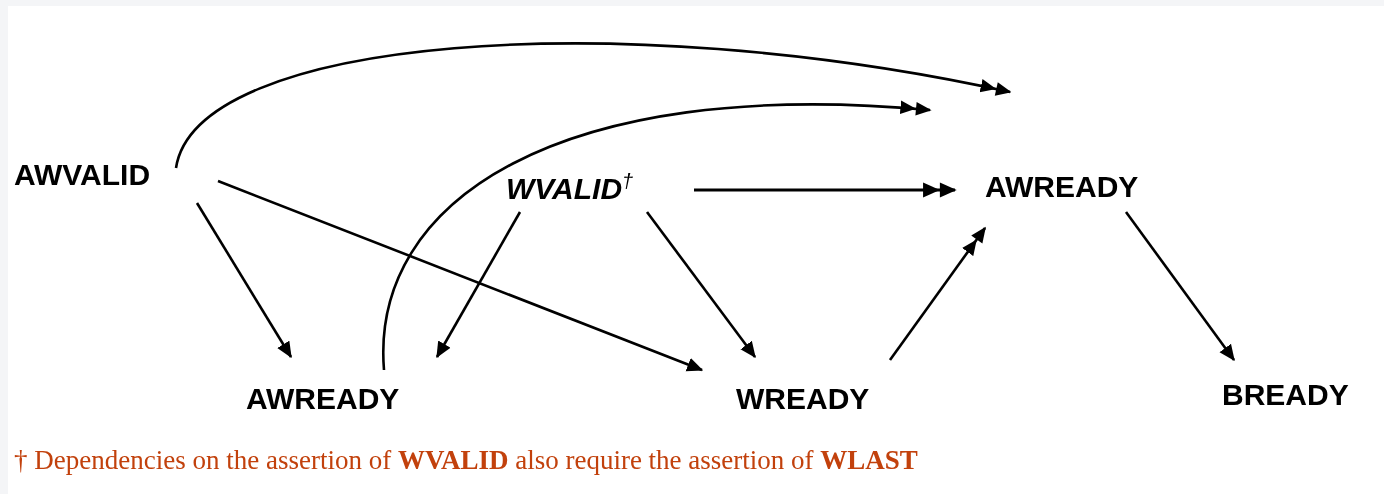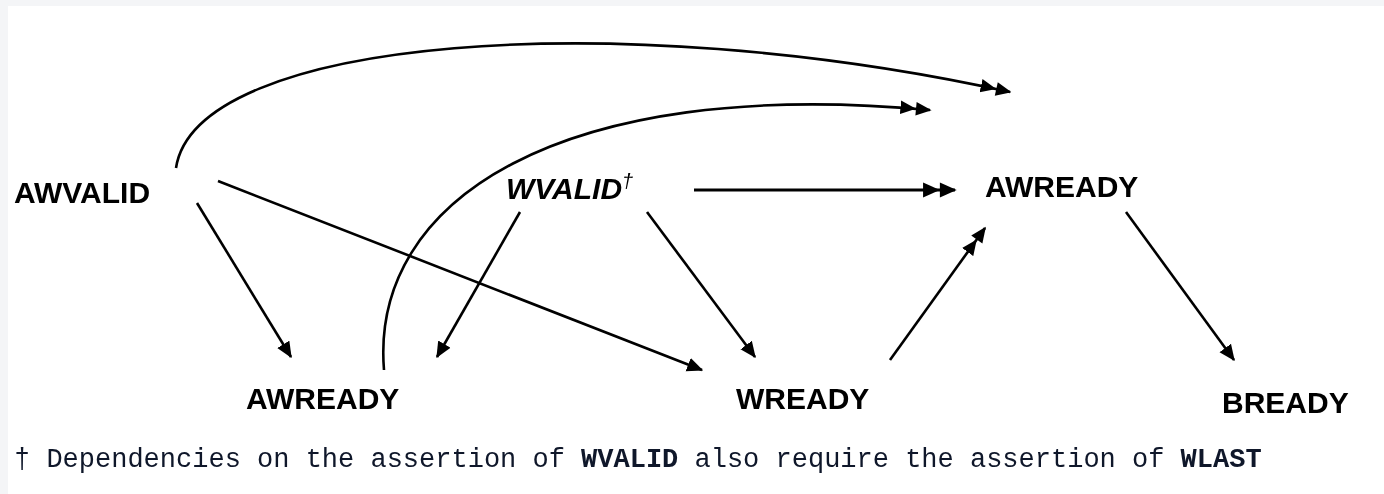--- a/index.html
+++ b/index.html
@@ -41,23 +41,23 @@
   }
   .node-label .dag {
     font-size: 20px;
     vertical-align: super;
     font-weight: normal;
   }
   #footnote {
     position: absolute;
     left: 14px;
     top: 445px;
-    font-family: Liberation Mono, monospace;
+    font-family: Liberation Serif, serif;
     font-size: 27px;
-    color: #0f172a;
+    color: #c2410c;
     white-space: nowrap;
   }
   #footnote b { font-weight: bold; }
   #footnote .dagmark { font-weight: normal; }
 </style>
 </head>
 <body>
 
 <div id="page">
   <div id="canvas"></div>
@@ -85,38 +85,38 @@
 
     <line x1="218" y1="181" x2="702" y2="370" stroke="#000" stroke-width="2.6" marker-end="url(#head1)"></line>
 
     <line x1="520" y1="212" x2="437" y2="357" stroke="#000" stroke-width="2.6" marker-end="url(#head1)"></line>
 
     <line x1="647" y1="212" x2="755" y2="357" stroke="#000" stroke-width="2.6" marker-end="url(#head1)"></line>
 
     <line x1="1126" y1="212" x2="1234" y2="360" stroke="#000" stroke-width="2.6" marker-end="url(#head1)"></line>
   </svg>
 
-  <div class="node-label" style="left:14px; top:176px;">
+  <div class="node-label" style="left:14px; top:158px;">
     <span>AWVALID</span>
   </div>
 
   <div class="node-label" style="left:506px; top:170px;font-style:italic;">
     <span>WVALID</span><span class="dag">†</span>
   </div>
 
   <div class="node-label" style="left:985px; top:170px;">
     <span>AWREADY</span>
   </div>
 
   <div class="node-label" style="left:736px; top:382px;">
     <span>WREADY</span>
   </div>
 
   <div class="node-label" style="left:246px; top:382px;">
     <span>AWREADY</span>
   </div>
 
-  <div class="node-label" style="left:1222px; top:386px;">
+  <div class="node-label" style="left:1222px; top:378px;">
     <span>BREADY</span>
   </div>
 
   <div id="footnote"><span class="dagmark">†</span><span> Dependencies on the assertion of </span><b>WVALID</b><span> also require the assertion of </span><b>WLAST</b></div>
 </div>
 
 </body></html>

